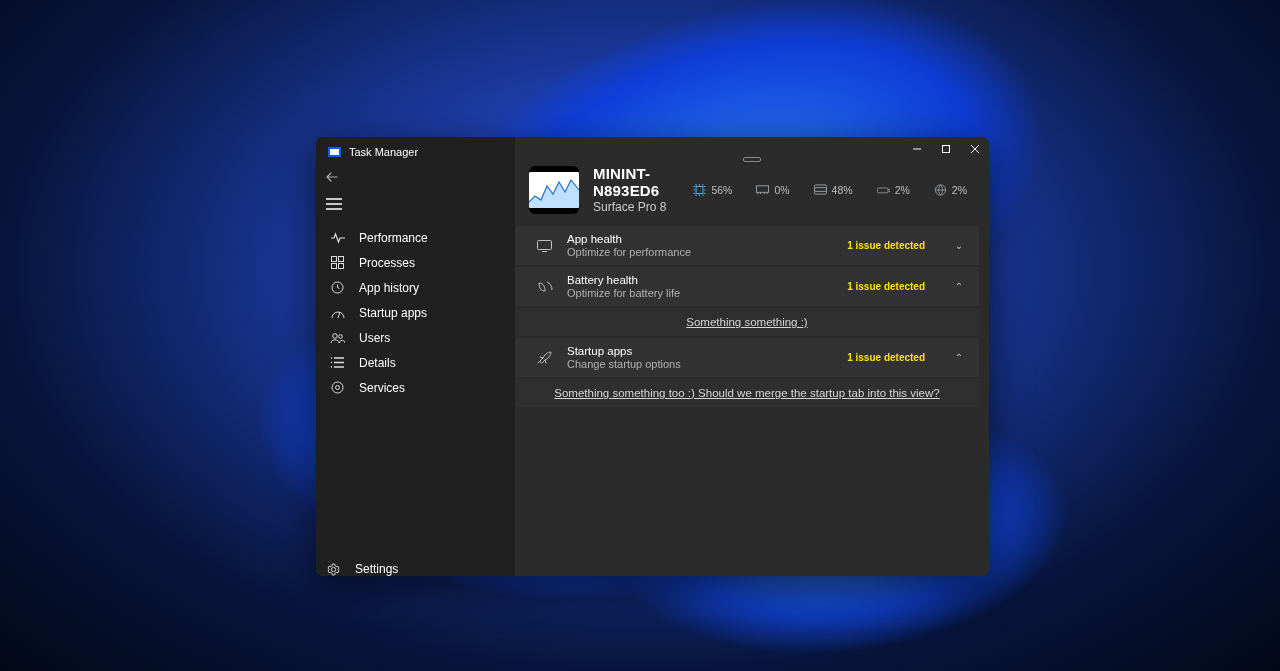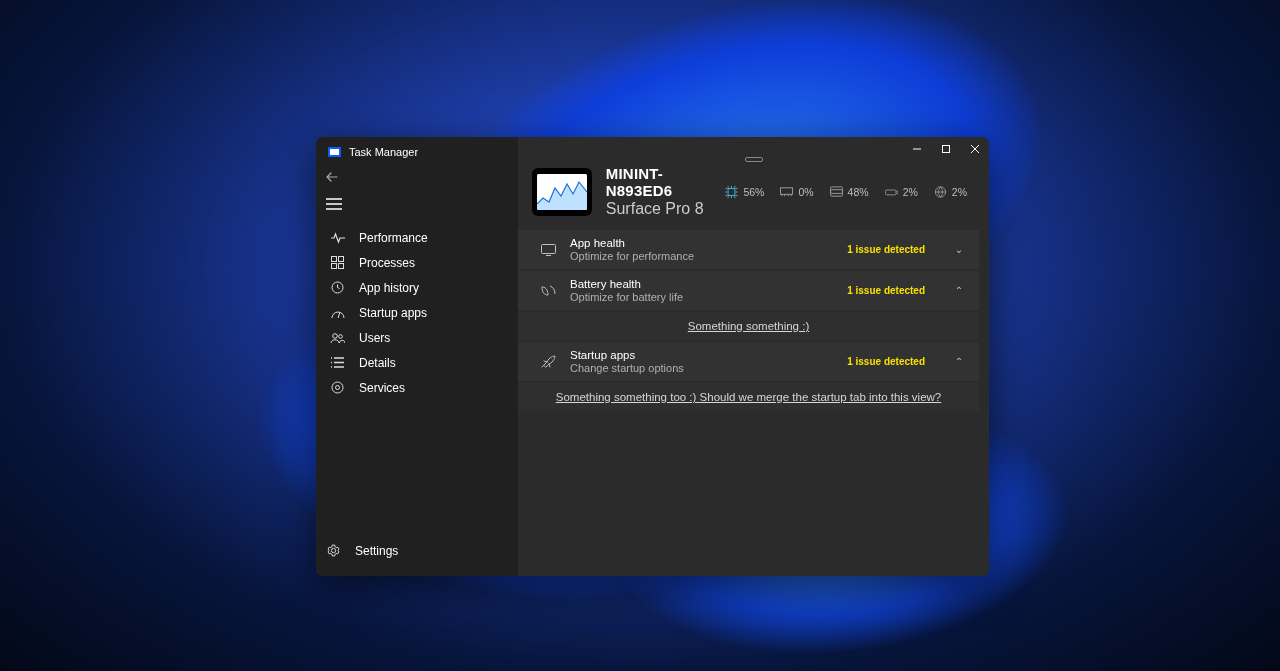--- a/index.html
+++ b/index.html
@@ -23,34 +23,34 @@
   .sidebar { width: 202px; background: #202020; display: flex; flex-direction: column; color: #fff; }
   .titlebar { height: 30px; display: flex; align-items: center; gap: 8px; padding-left: 12px; font-size: 11px;}
   .app-ico { width: 13px; height: 10px; background: #0b5cff; display: inline-block; position: relative;}
   .app-ico::after{content:"";position:absolute;inset:2px;background:#fff;}
   .back { height: 20px; display:flex; align-items:center; padding-left:10px; color:#ccc; font-size:12px;}
   .ham { height: 30px; display:flex; align-items:center; padding-left:10px; margin-top:2px;}
   .ham svg { width:16px; height:12px; }
   .nav { margin-top: 6px; flex:1; }
   .nav-item { height: 25px; display:flex; align-items:center; gap:14px; padding-left: 10px; font-size: 12px; color:#fff; border-radius:4px; margin:0 4px;}
   .nav-icon { width:15px; display:flex; justify-content:center; color:#ddd; font-size:12px;}
-  .settings-row { height: 32px; border-top: 0; display:flex; align-items:flex-start; gap:14px; padding-left:10px; font-size:12px;}
+  .settings-row { height: 32px; border-top: 0; display:flex; align-items:flex-end; gap:14px; padding-left:10px; font-size:12px;}
   
   .main { flex:1; background:#2b2b2b; color:#fff; position:relative; display:flex; flex-direction:column;}
   .win-controls { position:absolute; top:0; right:0; display:flex;}
   .win-btn { width:29px; height:24px; display:flex; align-items:center; justify-content:center; color:#fff;}
   .tab-drag { position:absolute; top:20px; left:50%; transform:translateX(-50%); width:18px; height:5px; border:1px solid #888; border-radius:2px;}
   
   .header { display:flex; align-items:center; gap:14px; padding: 28px 14px 10px 14px; justify-content: flex-end; }
   .thumb { width:70px; height:48px; background:#000; border-radius:6px; display:flex; align-items:center; justify-content:center;}
   .thumb-inner { width:50px; height:36px; background:#fff; border-radius:2px; position:relative; overflow:hidden;}
   .thumb-inner svg{position:absolute;inset:0;}
   .host { font-size:15px; font-weight:600; letter-spacing:.2px;}
-  .model { font-size:16px; color:#ccc; margin-top:1px;}
-  .stats { display:flex; gap:16px; margin-left:auto; padding-right:8px;}
+  .model { font-size:12px; color:#ccc; margin-top:1px;}
+  .stats { display:flex; gap:24px; margin-left:auto; padding-right:8px;}
   .stat { display:flex; align-items:center; gap:5px; color:#bfbfbf; font-size:10.5px;}
   .stat svg { width:13px; height:12px; }
   .stat .ic-cpu { color:#4cc2ff;}
   
   .list { display:flex; flex-direction:column; gap:2px; padding: 2px 10px 0 0;}
   .row { background:#323232; min-height:30px; display:flex; align-items:center; padding: 6px 14px 6px 22px; gap:14px;}
   .row .ricon { width:16px; display:flex; justify-content:center; color:#c0c0c0;}
   .row .rtext { flex:1; display:flex; flex-direction:column;}
   .row .rtitle { font-size:11.5px; line-height:14px;}
   .row .rsub { font-size:11px; color:#b0b0b0; line-height:13px;}

